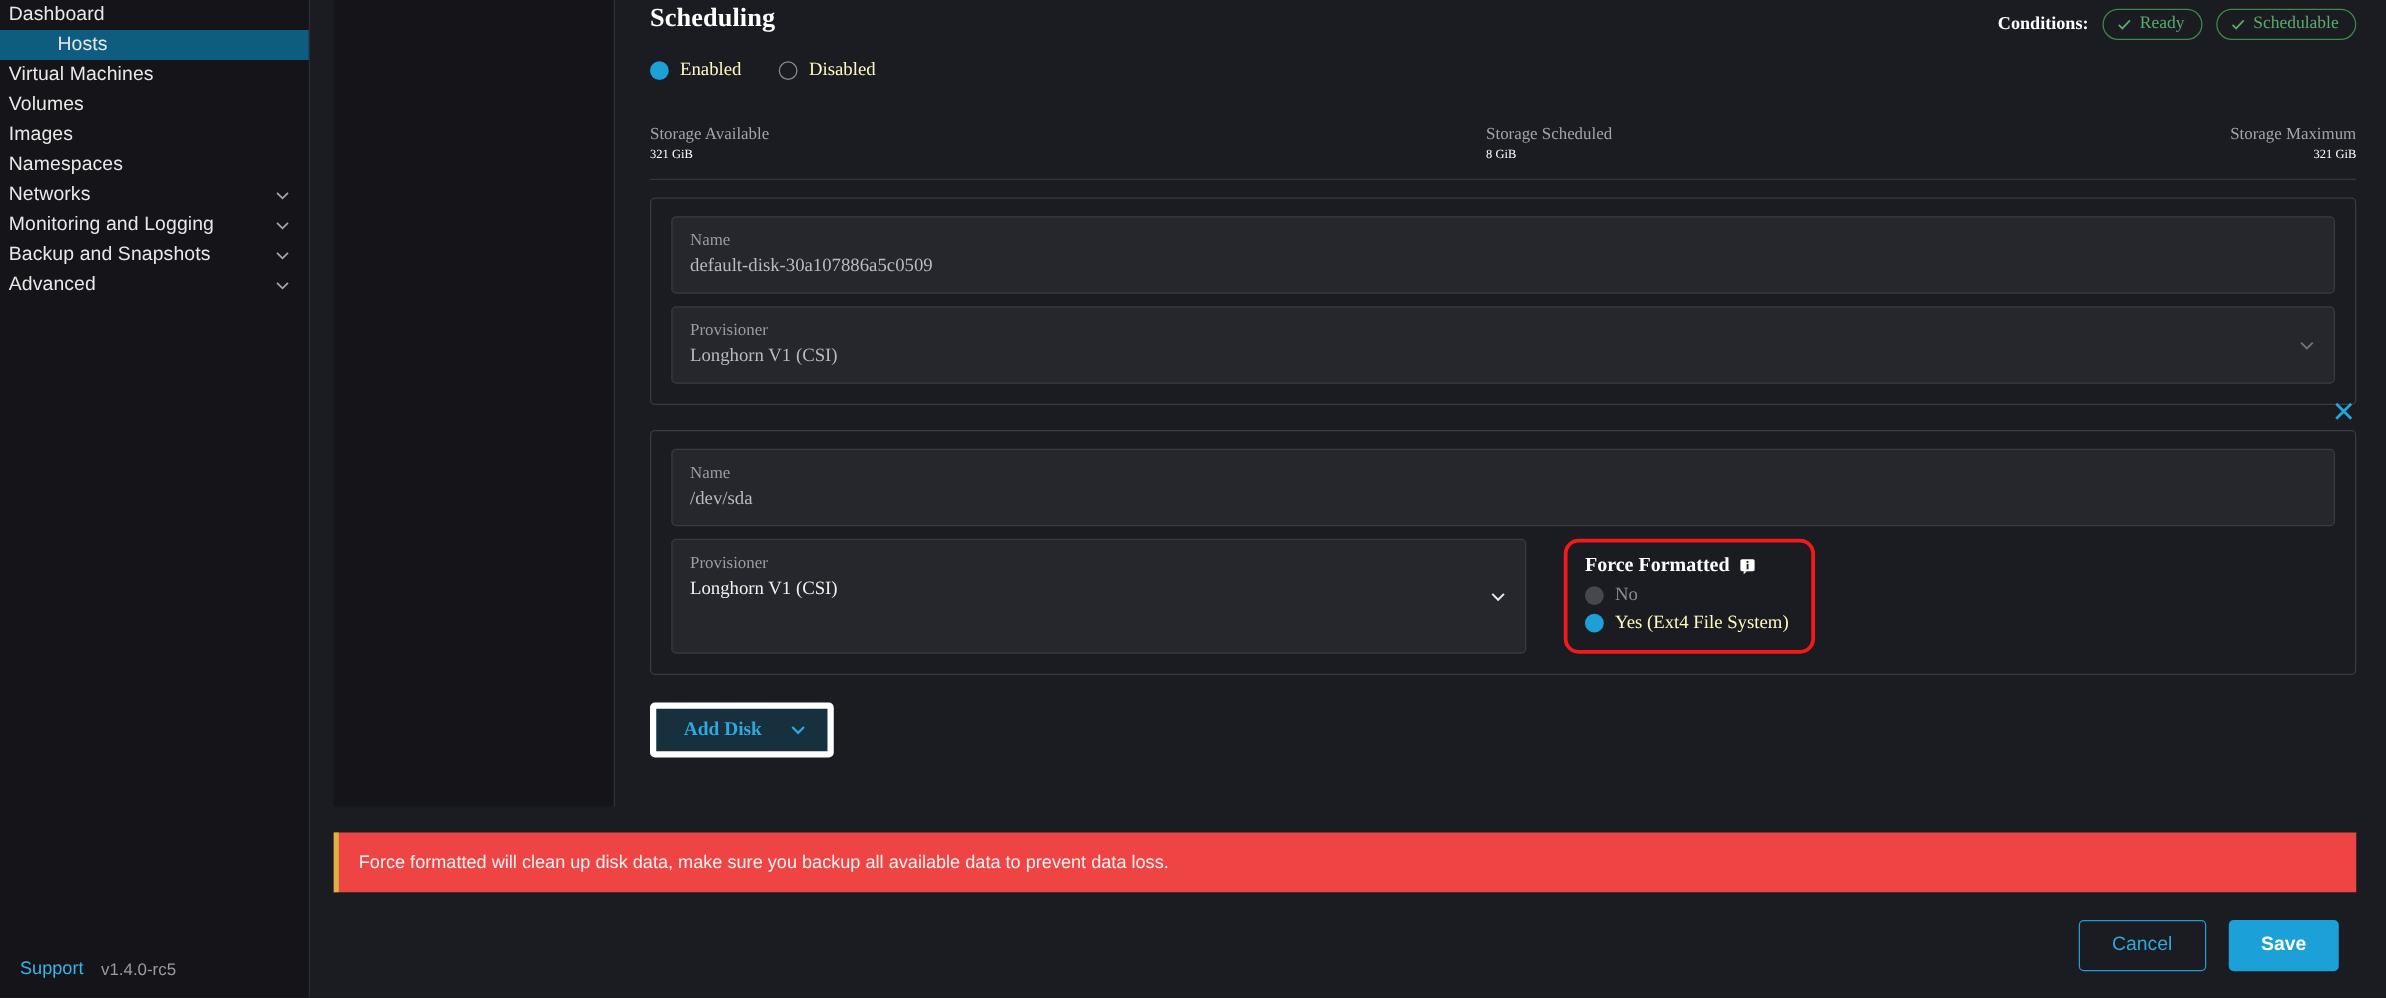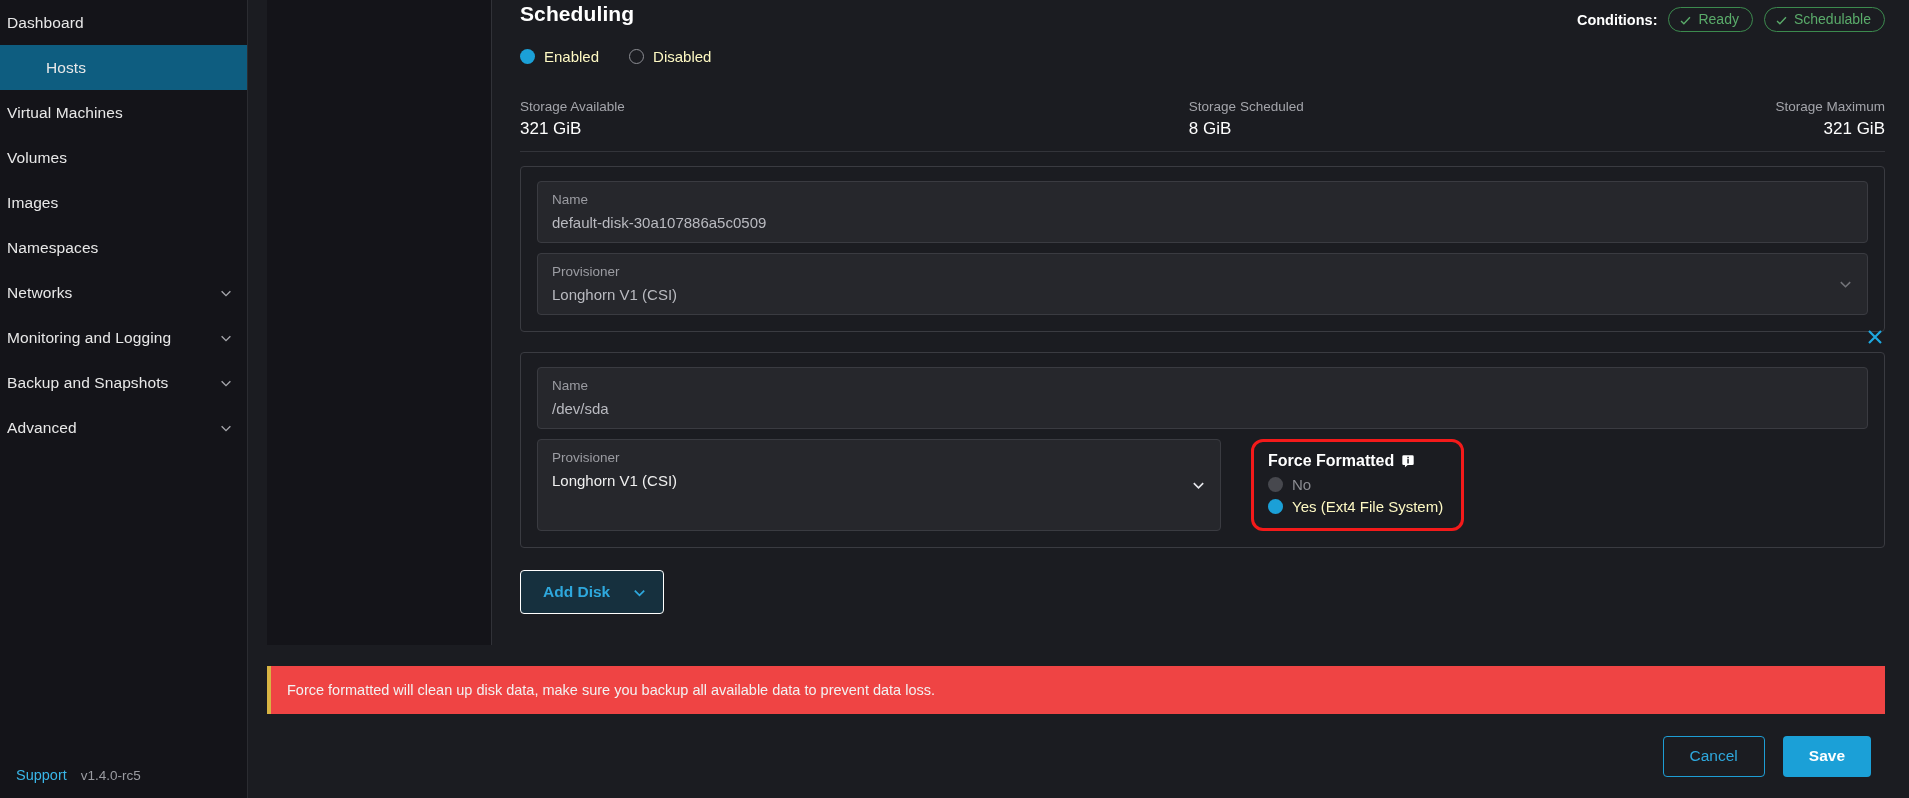--- a/index.html
+++ b/index.html
@@ -19,21 +19,21 @@
     min-width: 248px;
     height: 798px;
     background: #141419;
     border-right: 1px solid #2b2c31;
     display: flex;
     flex-direction: column;
     position: relative;
   }
   .nav-list { padding-top: 0; flex: 1; }
   .nav-item {
-    height: 45px;
+    height: 24px;
     display: flex;
     align-items: center;
     padding: 0 14px 0 7px;
     font-size: 15.5px;
     color: #e8e8e8;
     cursor: pointer;
     letter-spacing: .1px;
   }
   .nav-item.active { background: #0e5d80; padding-left: 46px; }
   .nav-item .nav-label { flex: 1; white-space: nowrap; }
@@ -56,21 +56,21 @@
 
   
   .content {
     flex: 1;
     position: relative;
     height: 798px;
     background: #1b1c21;
     display: flex;
     flex-direction: column;
   }
-  .body-area { flex: 1; display: flex; position: relative; overflow: hidden; }
+  .body-area { flex: 1; display: flex; position: relative; overflow: hidden; font-family: Liberation Serif, serif; }
 
   .tabcol {
     width: 224px;
     min-width: 224px;
     background: #141419;
     height: 645px;
     margin-left: 19px;
   }
 
   .vsep {
@@ -127,21 +127,21 @@
     display: flex;
     margin-top: 34px;
     padding-bottom: 12px;
     border-bottom: 1px solid #33343a;
   }
   .stat { }
   .stat.s1 { width: 49%; }
   .stat.s2 { flex: 1; }
   .stat.s3 { text-align: right; }
   .stat-label { font-size: 13.5px; color: #a3a4aa; line-height: 1.25; }
-  .stat-value { font-size: 17px; color: #ffffff; margin-top: 2px; line-height: 1.25; }
+  .stat-value { font-size: 10px; color: #ffffff; margin-top: 2px; line-height: 1.25; }
 
   
   .disk-card {
     border: 1px solid #3a3b41;
     border-radius: 4px;
     margin-top: 14px;
     padding: 14px 16px 16px 16px;
     position: relative;
   }
   .disk-card.second { margin-top: 20px; }
@@ -198,21 +198,21 @@
     right: -1px;
     width: 20px; height: 20px;
     cursor: pointer;
   }
 
   
   .add-disk {
     margin-top: 22px;
     display: inline-flex;
     align-items: center;
-    border: 1px solid #ffffff;
+    border: 5px solid #ffffff;
     border-radius: 4px;
     background: #16303e;
     height: 44px;
     padding: 0 16px 0 22px;
     gap: 22px;
     cursor: pointer;
   }
   .add-disk .lbl { color: #2ea8dd; font-size: 15.5px; font-weight: bold; }
   .add-disk .caret { width: 15px; height: 15px; }
 

